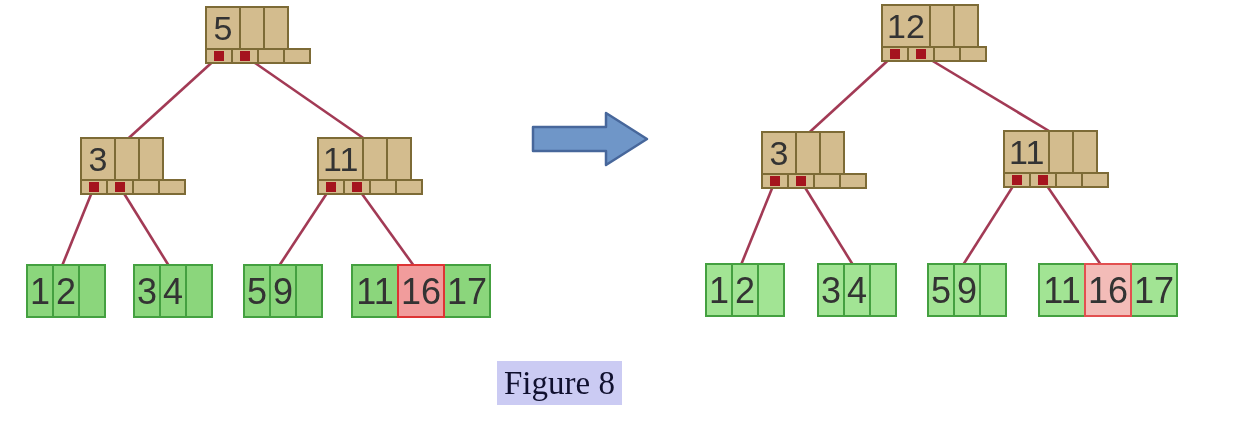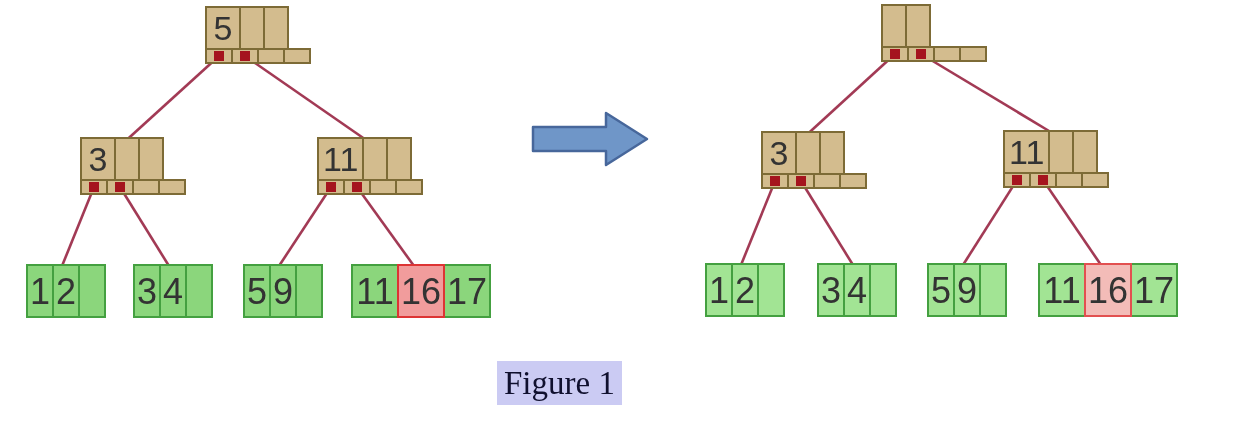--- a/index.html
+++ b/index.html
@@ -156,20 +156,21 @@
   </div>
 
   <svg id="arrow-svg" width="126" height="70">
     <polygon points="5,22 78,22 78,8 119,34 78,60 78,46 5,46"></polygon>
   </svg>
 
   <div class="tree-right">
 
     <div class="node" id="R-root" style="left:881px; top:4px">
       <div class="itop">
+        <div class="icell ikey">12</div>
         <div class="icell iempty"></div>
         <div class="icell iempty"></div>
       </div>
       <div class="ibot">
         <div class="icell pcell">
             <span class="ptr" id="R-root-p0"></span>
           </div>
         <div class="icell pcell">
             <span class="ptr" id="R-root-p1"></span>
           </div>
@@ -233,15 +234,15 @@
     </div>
 
     <div class="node leaf wide" id="R-leaf3" style="left:1038px; top:263px">
       <div class="lcell">11</div>
       <div class="lcell hl">16</div>
       <div class="lcell">17</div>
     </div>
 
   </div>
 
-  <div id="caption">Figure 1</div>
+  <div id="caption">Figure 8</div>
 
 </div>
 
 </body></html>

